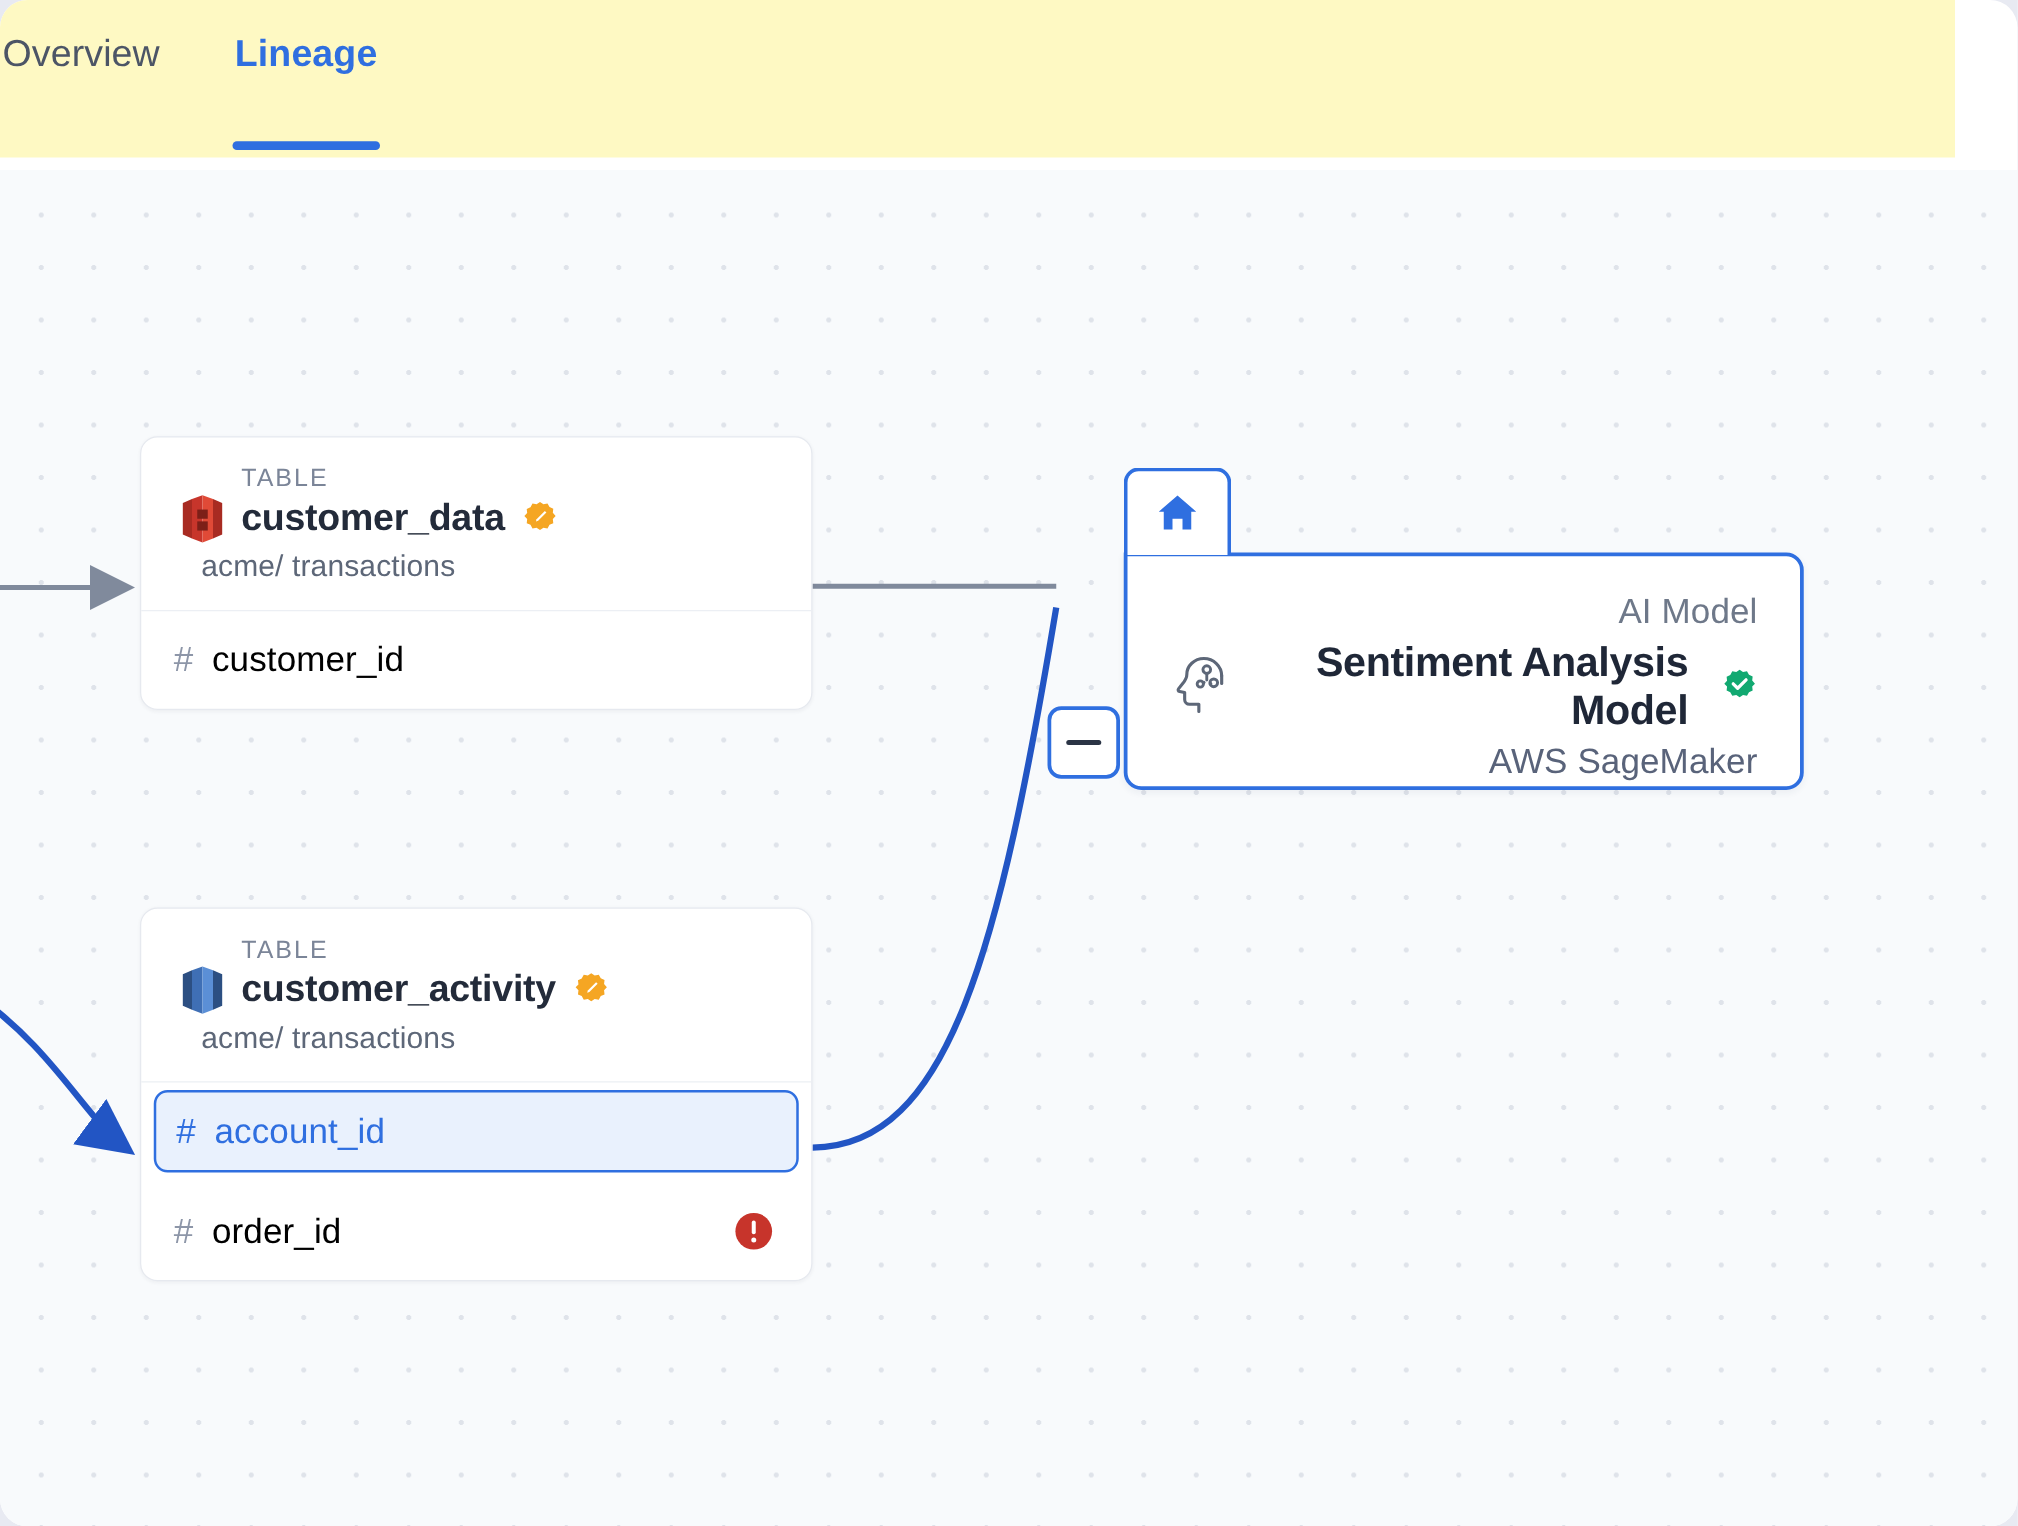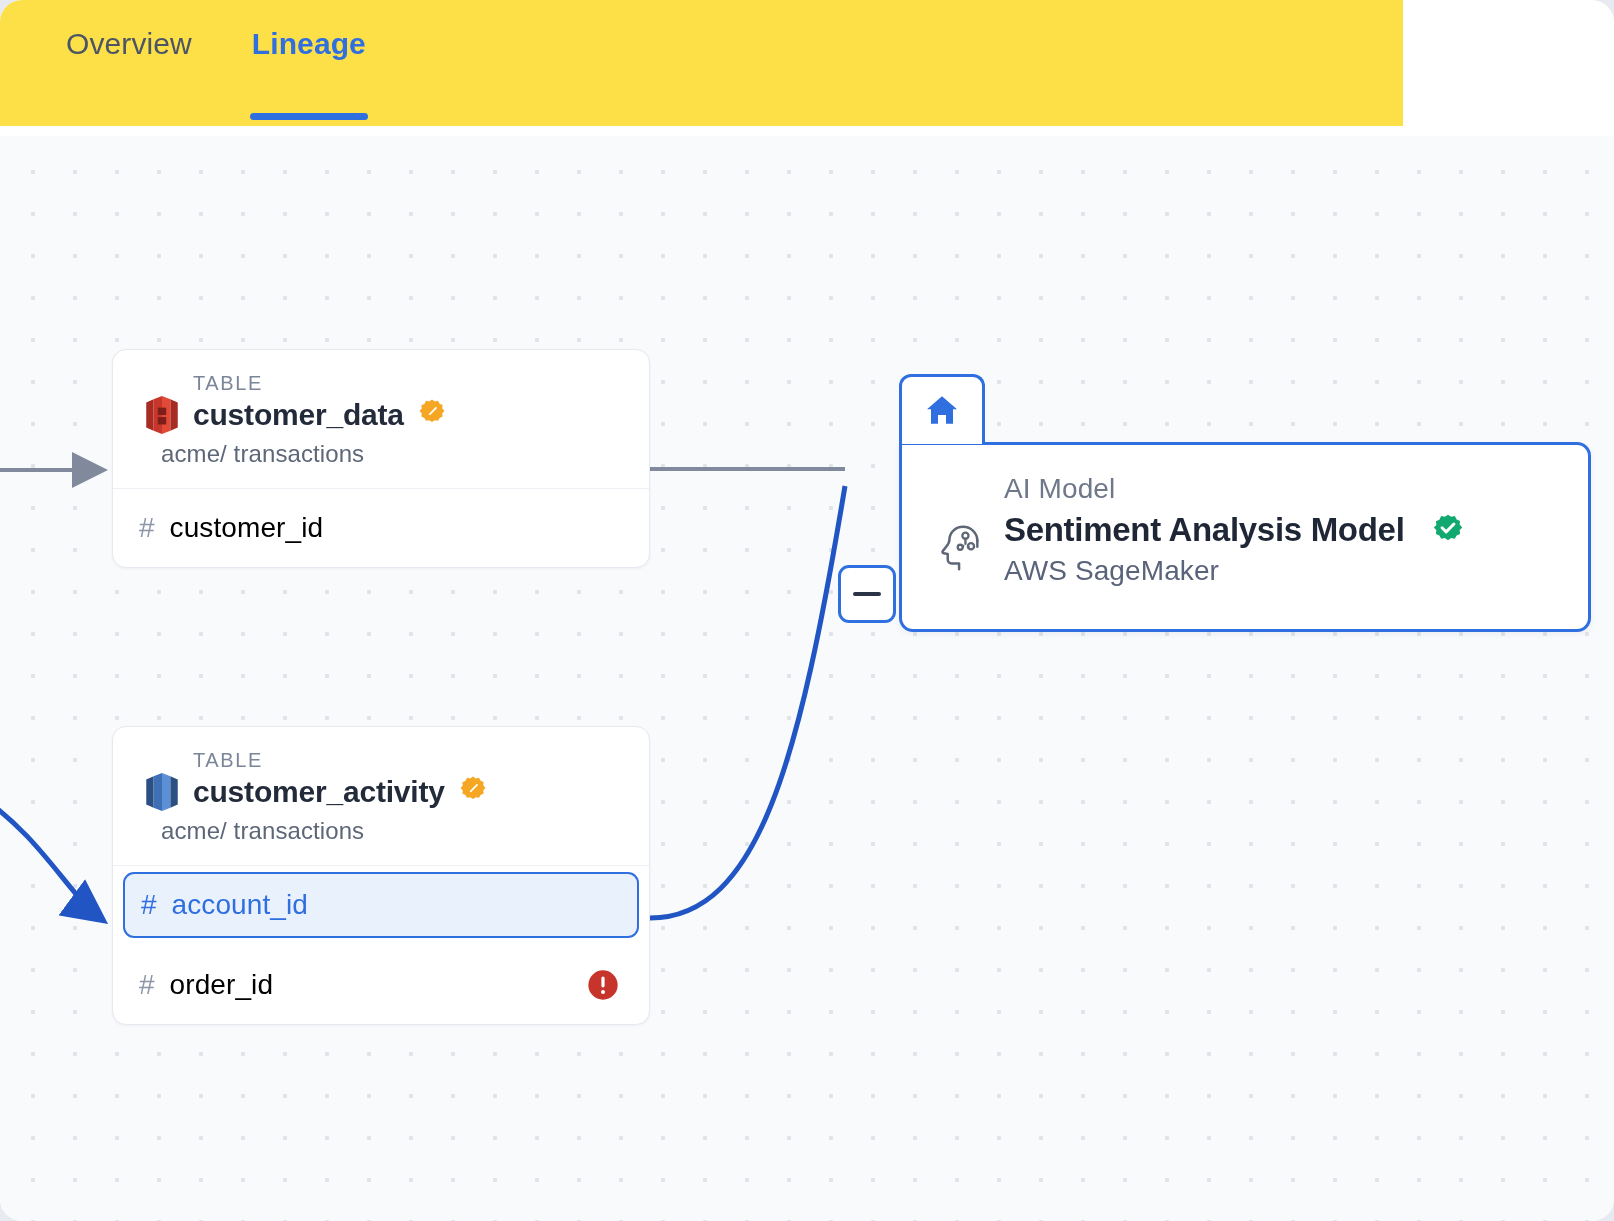--- a/index.html
+++ b/index.html
@@ -18,26 +18,25 @@
     width: 1614px; height: 1221px;
     background: #ffffff;
     border-radius: 22px;
     overflow: hidden;
   }
 
   
   .tabbar {
     position: absolute;
     left: 0; top: 0;
-    width: 1403px;
+    width: 1564px;
     height: 126px;
-    background: #fde047;
+    background: #fef9c3;
     display: flex;
     align-items: flex-start;
-    padding-left: 64px;
     z-index: 40;
   }
   .tab {
     position: relative;
     height: 126px;
     display: flex;
     align-items: center;
     padding: 0 2px;
     margin-right: 56px;
     cursor: pointer;
@@ -102,20 +101,21 @@
     margin-bottom: 3px;
   }
   .node-icon {
     position: absolute;
     left: 30px;
     top: 44px;
     width: 38px; height: 42px;
   }
   .node-title-row {
     display: flex;
+    align-items: center;
     margin-left: 56px;
     gap: 13px;
   }
   .node-title {
     font-size: 30px;
     font-weight: 700;
     color: #232b3a;
     letter-spacing: -0.2px;
   }
   .node-sub {
@@ -188,27 +188,28 @@
     display: flex;
     align-items: center;
     justify-content: center;
     z-index: 2;
     cursor: pointer;
   }
   .ai-body {
     position: absolute;
     left: 0;
     top: 68px;
-    width: 692px;
+    width: 544px;
     height: 190px;
     background: #ffffff;
     border: 3px solid #2f6fe0;
     border-radius: 0 14px 14px 14px;
     box-shadow: 0 2px 6px rgba(30,50,90,0.06);
     padding: 28px 34px 0 34px;
+    text-align: right;
   }
   .ai-kind {
     font-size: 28px;
     color: #6e7889;
     margin-left: 68px;
     letter-spacing: 0.1px;
   }
   .ai-title-row {
     display: flex;
     align-items: center;

